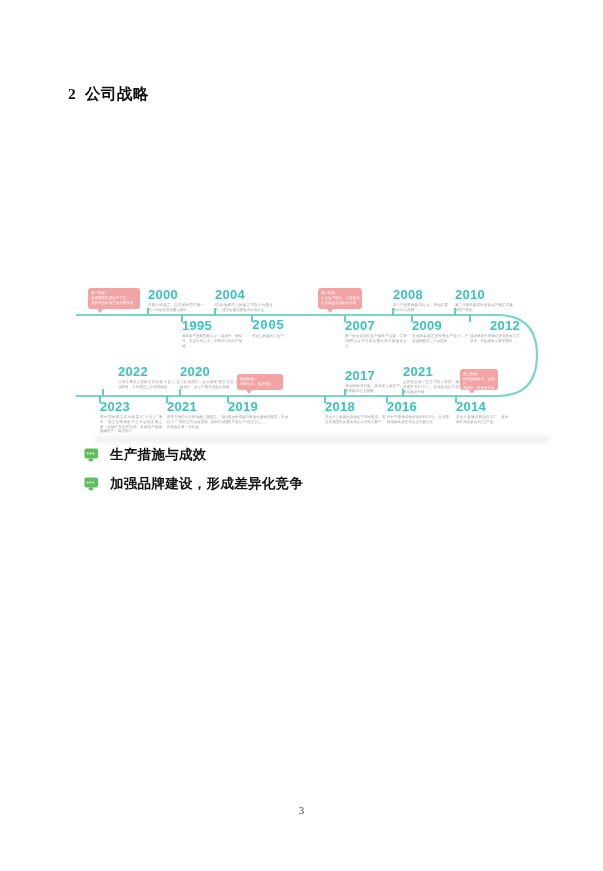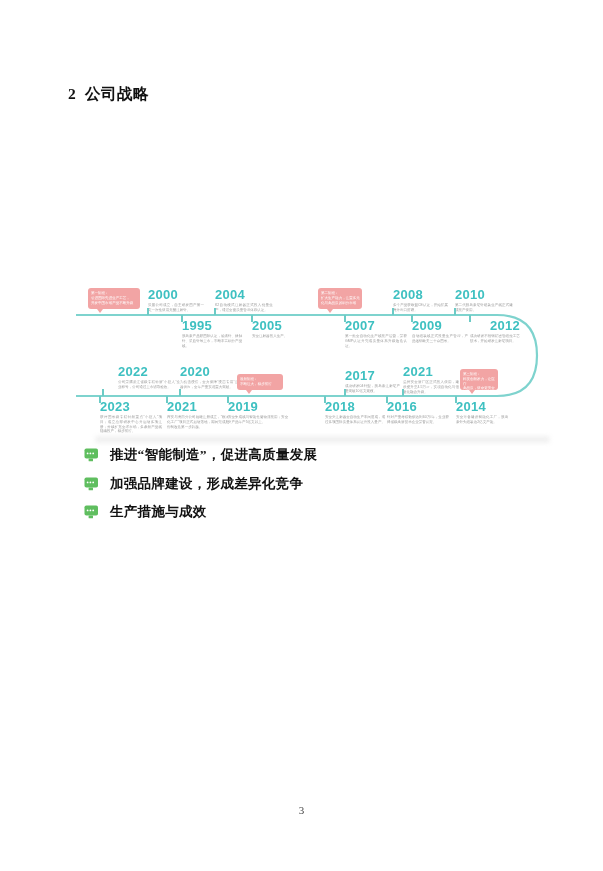--- a/index.html
+++ b/index.html
@@ -118,21 +118,21 @@
       </div>
       <div class="tl-tick" style="left: 384px; top: 26px; background: rgb(108, 203, 198);"></div>
       <div class="tl-item" style="left: 112px; width: 60px; top: 36px;">
         <div class="tl-year" style="color: rgb(62, 192, 193);">1995</div>
         <div class="tl-bodywrap" style="height: 15.4px;">
           <div class="tl-body" style="color: rgb(154, 154, 154); width: 128px;">胰岛素产品获国际认证，输液针、静脉针、采血针等上市，不断丰富细分产品线。</div>
         </div>
       </div>
       <div class="tl-tick" style="left: 111px; top: 33px; background: rgb(108, 203, 198);"></div>
       <div class="tl-item" style="left: 182px; width: 50px; top: 36px;">
-        <div class="tl-year" style="color: rgb(62, 192, 193);">2005</div>
+        <div class="tl-year" style="color: rgb(62, 192, 193); font-family: Liberation Mono, monospace;">2005</div>
         <div class="tl-bodywrap" style="height: 5.8px;">
           <div class="tl-body" style="color: rgb(154, 154, 154); width: 106px;">安全注射器投入生产。</div>
         </div>
       </div>
       <div class="tl-tick" style="left: 181px; top: 33px; background: rgb(108, 203, 198);"></div>
       <div class="tl-item" style="left: 275px; width: 62px; top: 36px;">
         <div class="tl-year" style="color: rgb(62, 192, 193);">2007</div>
         <div class="tl-bodywrap" style="height: 15.4px;">
           <div class="tl-body" style="color: rgb(154, 154, 154); width: 132px;">第一批全自动化生产线投产运营，荣获GMP认证并完成质量体系升级改造认证。</div>
         </div>
@@ -239,39 +239,29 @@
 
   <div class="bullets">
     <div class="bullet-row">
       <svg class="bullet-icon bicon" viewBox="0 0 15 14">
           <rect class="bi-bg" x="0.5" y="0.5" width="13.5" height="10" rx="1.8" fill="#5FBE5F"></rect>
           <circle class="bi-dot" cx="3.6" cy="5.4" r="0.9" fill="#ffffff"></circle>
           <circle class="bi-dot" cx="6.4" cy="5.4" r="0.9" fill="#ffffff"></circle>
           <circle class="bi-dot" cx="9.2" cy="5.4" r="0.9" fill="#ffffff"></circle>
           <rect class="bi-bg" x="4.6" y="10.5" width="4.4" height="2.8" rx="0.6" fill="#5FBE5F"></rect>
         </svg>
-      <span class="bullet-label">推进“智能制造”，促进高质量发展</span>
+      <span class="bullet-label">生产措施与成效</span>
     </div>
     <div class="bullet-row">
       <svg class="bullet-icon bicon" viewBox="0 0 15 14">
           <rect class="bi-bg" x="0.5" y="0.5" width="13.5" height="10" rx="1.8" fill="#5FBE5F"></rect>
           <circle class="bi-dot" cx="3.6" cy="5.4" r="0.9" fill="#ffffff"></circle>
           <circle class="bi-dot" cx="6.4" cy="5.4" r="0.9" fill="#ffffff"></circle>
           <circle class="bi-dot" cx="9.2" cy="5.4" r="0.9" fill="#ffffff"></circle>
           <rect class="bi-bg" x="4.6" y="10.5" width="4.4" height="2.8" rx="0.6" fill="#5FBE5F"></rect>
         </svg>
       <span class="bullet-label">加强品牌建设，形成差异化竞争</span>
     </div>
-    <div class="bullet-row">
-      <svg class="bullet-icon bicon" viewBox="0 0 15 14">
-          <rect class="bi-bg" x="0.5" y="0.5" width="13.5" height="10" rx="1.8" fill="#5FBE5F"></rect>
-          <circle class="bi-dot" cx="3.6" cy="5.4" r="0.9" fill="#ffffff"></circle>
-          <circle class="bi-dot" cx="6.4" cy="5.4" r="0.9" fill="#ffffff"></circle>
-          <circle class="bi-dot" cx="9.2" cy="5.4" r="0.9" fill="#ffffff"></circle>
-          <rect class="bi-bg" x="4.6" y="10.5" width="4.4" height="2.8" rx="0.6" fill="#5FBE5F"></rect>
-        </svg>
-      <span class="bullet-label">生产措施与成效</span>
-    </div>
   </div>
 
   <div class="page-number">3</div>
 
 </div>
 
 </body></html>

